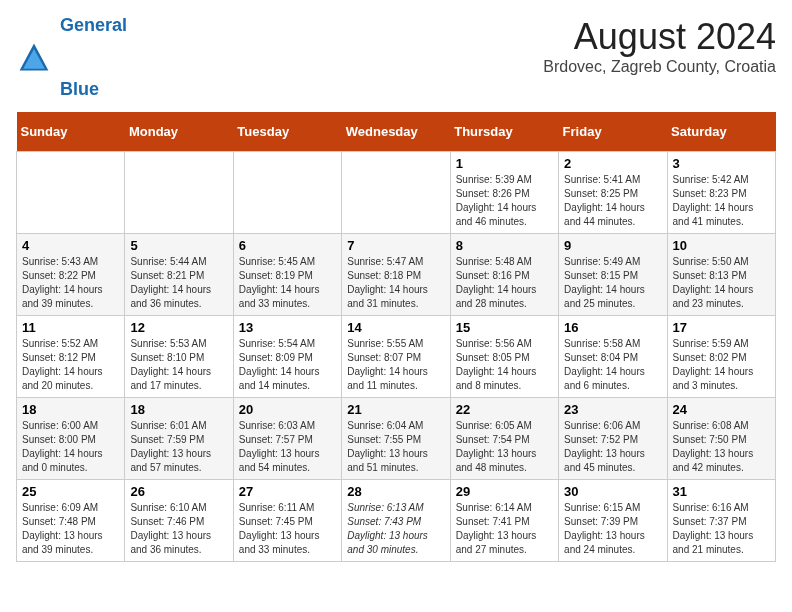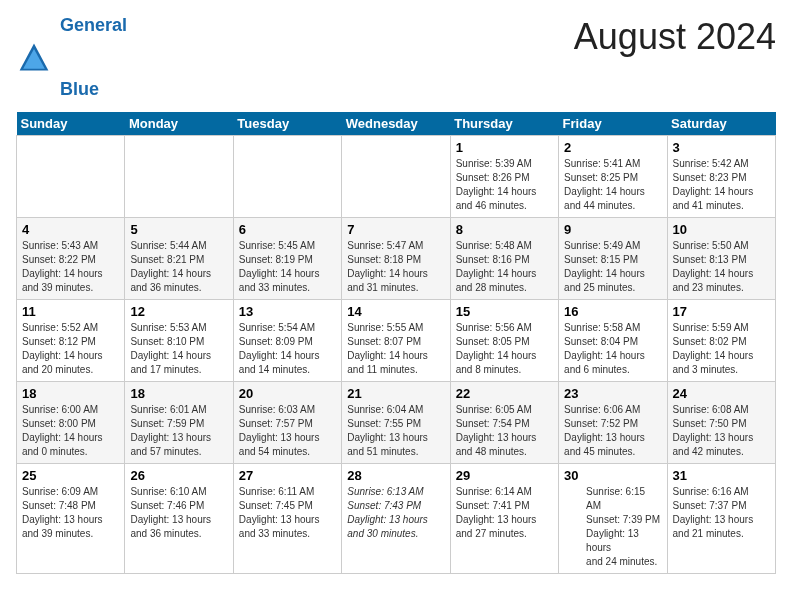--- a/index.html
+++ b/index.html
@@ -41,23 +41,23 @@
     .location {
       font-size: 16px;
       color: #444;
     }
     table {
       width: 100%;
       border-collapse: collapse;
       font-size: 11px;
     }
     th {
-      background-color: #0369a1;
+      background-color: #c2410c;
       color: #fff;
-      padding: 4px 4px;
+      padding: 12px 4px;
       text-align: left;
       font-size: 13px;
       font-weight: bold;
     }
     td {
       border: 1px solid #ccc;
       vertical-align: top;
       padding: 4px 5px;
       height: 80px;
       width: calc(100% / 7);
@@ -86,20 +86,21 @@
       <polygon points="20,4 36,34 4,34" fill="#1a6aad"></polygon>
       <polygon points="20,10 32,32 8,32" fill="#4da6e8"></polygon>
     </svg>
     <div class="logo-text">
       <div><span>General</span></div>
       <div class="logo-blue"><span>Blue</span></div>
     </div>
   </div>
   <div class="title-block">
     <div class="month-title">August 2024</div>
+    <div class="location">Brdovec, Zagreb County, Croatia</div>
   </div>
 </div>
 
 <table>
   <thead>
     <tr>
         <th>Sunday</th>
         <th>Monday</th>
         <th>Tuesday</th>
         <th>Wednesday</th>
@@ -320,21 +321,21 @@
         </td>
         <td>
           <span class="day-num">29</span>
           <div class="day-info" style="white-space: pre-line;">Sunrise: 6:14 AM
 Sunset: 7:41 PM
 Daylight: 13 hours
 and 27 minutes.</div>
         </td>
         <td>
           <span class="day-num">30</span>
-          <div class="day-info" style="white-space: pre-line; margin-left: 22px;">Sunrise: 6:15 AM
+          <div class="day-info" style="white-space: pre-line;">Sunrise: 6:15 AM
 Sunset: 7:39 PM
 Daylight: 13 hours
 and 24 minutes.</div>
         </td>
         <td>
           <span class="day-num">31</span>
           <div class="day-info" style="white-space: pre-line;">Sunrise: 6:16 AM
 Sunset: 7:37 PM
 Daylight: 13 hours
 and 21 minutes.</div>

